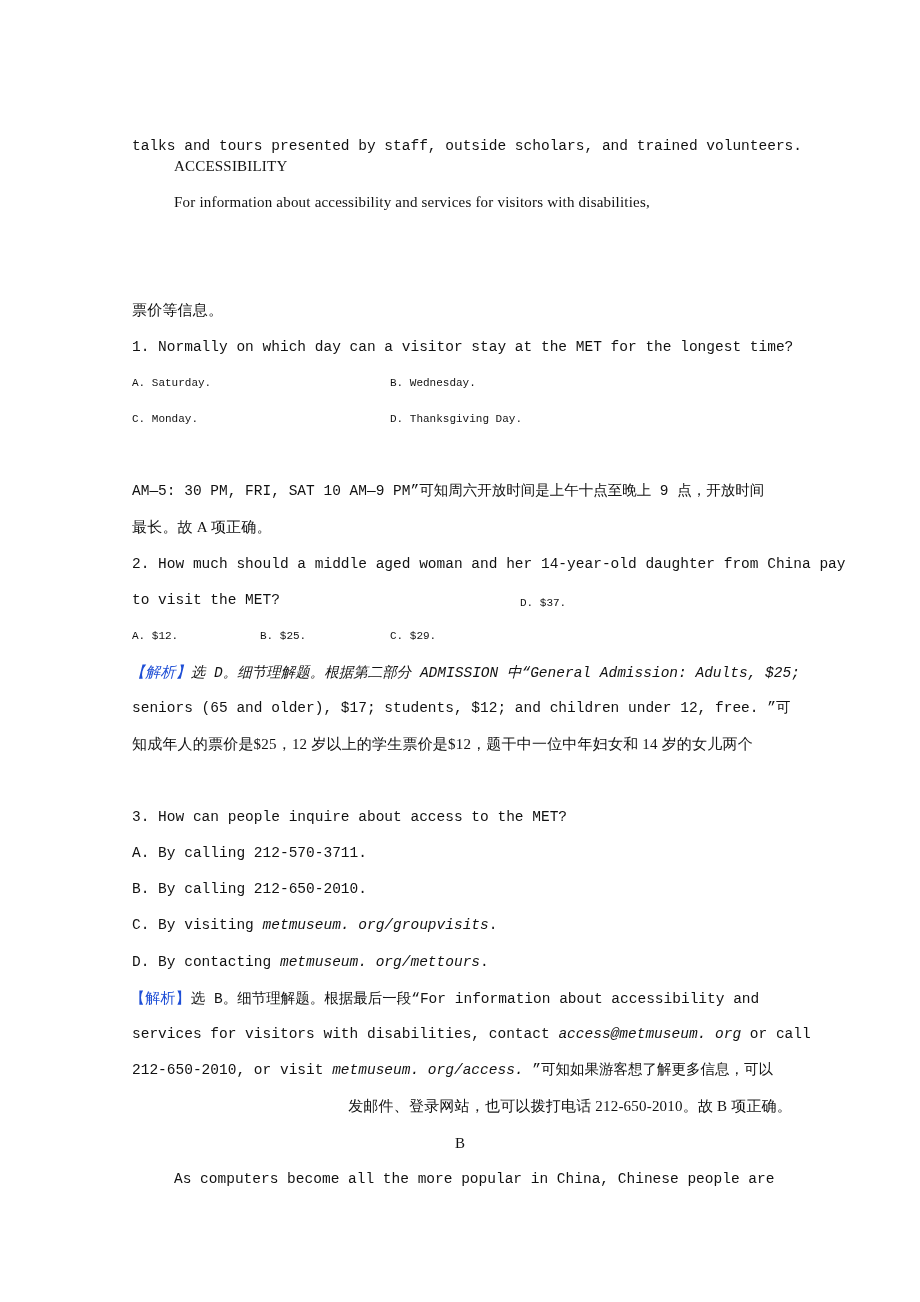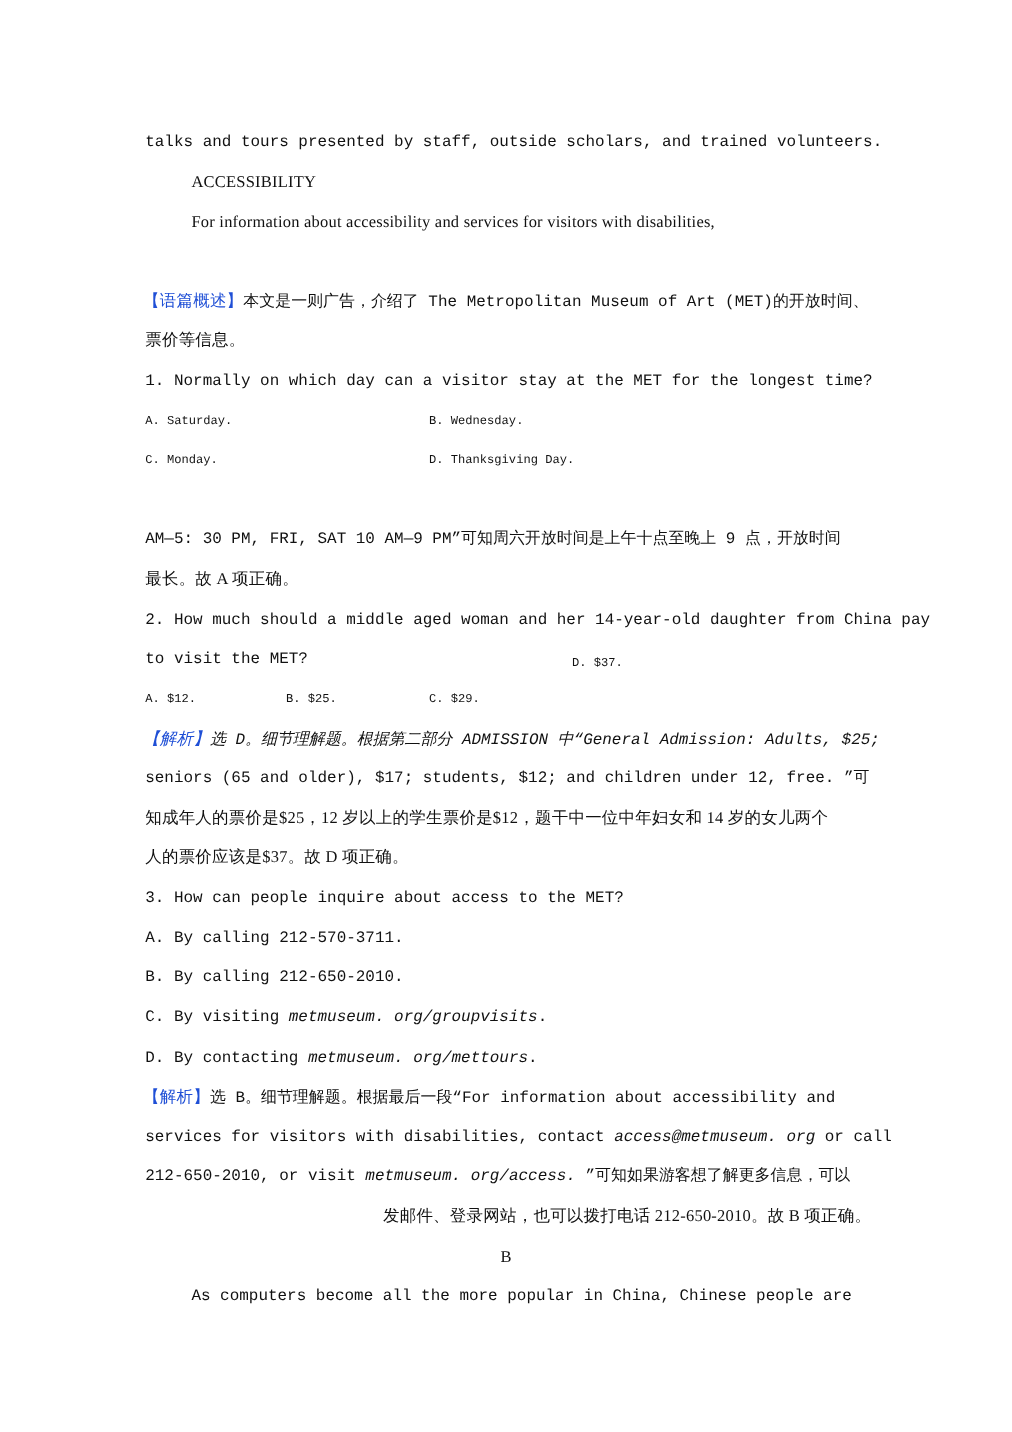--- a/index.html
+++ b/index.html
@@ -53,28 +53,25 @@
       text-align: center;
       font-size: 15px;
       line-height: 20px;
     }
   </style>
 </head>
 <body>
 
 <div class="page">
 
-  <div class="line mono" style="top:120px;">talks and tours presented by staff,  outside scholars,  and trained volunteers.</div>
+  <div class="line mono" style="top:136px;">talks and tours presented by staff,  outside scholars,  and trained volunteers.</div>
 
   <div class="line indent" style="top:156px;">ACCESSIBILITY</div>
   <div class="line indent" style="top:192px; width:618px;">For information about accessibility and services for visitors with disabilities,</div>
 
-  <div class="line" style="top:264px; left:130px;">
-    <span class="tag">【语篇概述】</span><span class="mono">本文是一则广告，介绍了 The Metropolitan Museum of Art (MET)的开放时间、</span>
-  </div>
   <div class="line" style="top:300px;">票价等信息。</div>
 
   <div class="line mono" style="top:337px;">1. Normally on which day can a visitor stay at the MET for the longest time?</div>
   <div class="opt" style="top:373px; left:132px;">A. Saturday.</div>
   <div class="opt" style="top:373px; left:390px;">B. Wednesday.</div>
   <div class="opt" style="top:409px; left:132px;">C. Monday.</div>
   <div class="opt" style="top:409px; left:390px;">D. Thanksgiving Day.</div>
 
   <div class="line mono" style="top:481px;">AM—5: 30 PM,  FRI,  SAT 10 AM—9 PM”可知周六开放时间是上午十点至晚上 9 点，开放时间</div>
   <div class="line" style="top:517px;">最长。故 A 项正确。</div>
@@ -84,21 +81,20 @@
   <div class="opt" style="top:626px; left:132px;">A. $12.</div>
   <div class="opt" style="top:626px; left:260px;">B. $25.</div>
   <div class="opt" style="top:626px; left:390px;">C. $29.</div>
   <div class="opt" style="top:593px; left:520px;">D. $37.</div>
 
   <div class="line" style="top:662px; left:130px;font-style:italic;">
     <span class="tag">【解析】</span><span class="mono">选 D。细节理解题。根据第二部分 ADMISSION 中“General Admission:  Adults,  $25;</span>
   </div>
   <div class="line mono" style="top:698px;">seniors (65 and older),  $17;  students, $12;  and children under 12,  free. ”可</div>
   <div class="line" style="top:734px;">知成年人的票价是$25，12 岁以上的学生票价是$12，题干中一位中年妇女和 14 岁的女儿两个</div>
-  <div class="line" style="top:770px;">人的票价应该是$37。故 D 项正确。</div>
 
   <div class="line mono" style="top:807px;">3. How can people inquire about access to the MET?</div>
   <div class="line mono" style="top:843px;">
     <span>A. By calling 212-570-3711.</span>
   </div>
   <div class="line mono" style="top:879px;">
     <span>B. By calling 212-650-2010.</span>
   </div>
   <div class="line mono" style="top:915px;">
     <span>C. By visiting </span><em>metmuseum. org/groupvisits</em><span>.</span>

